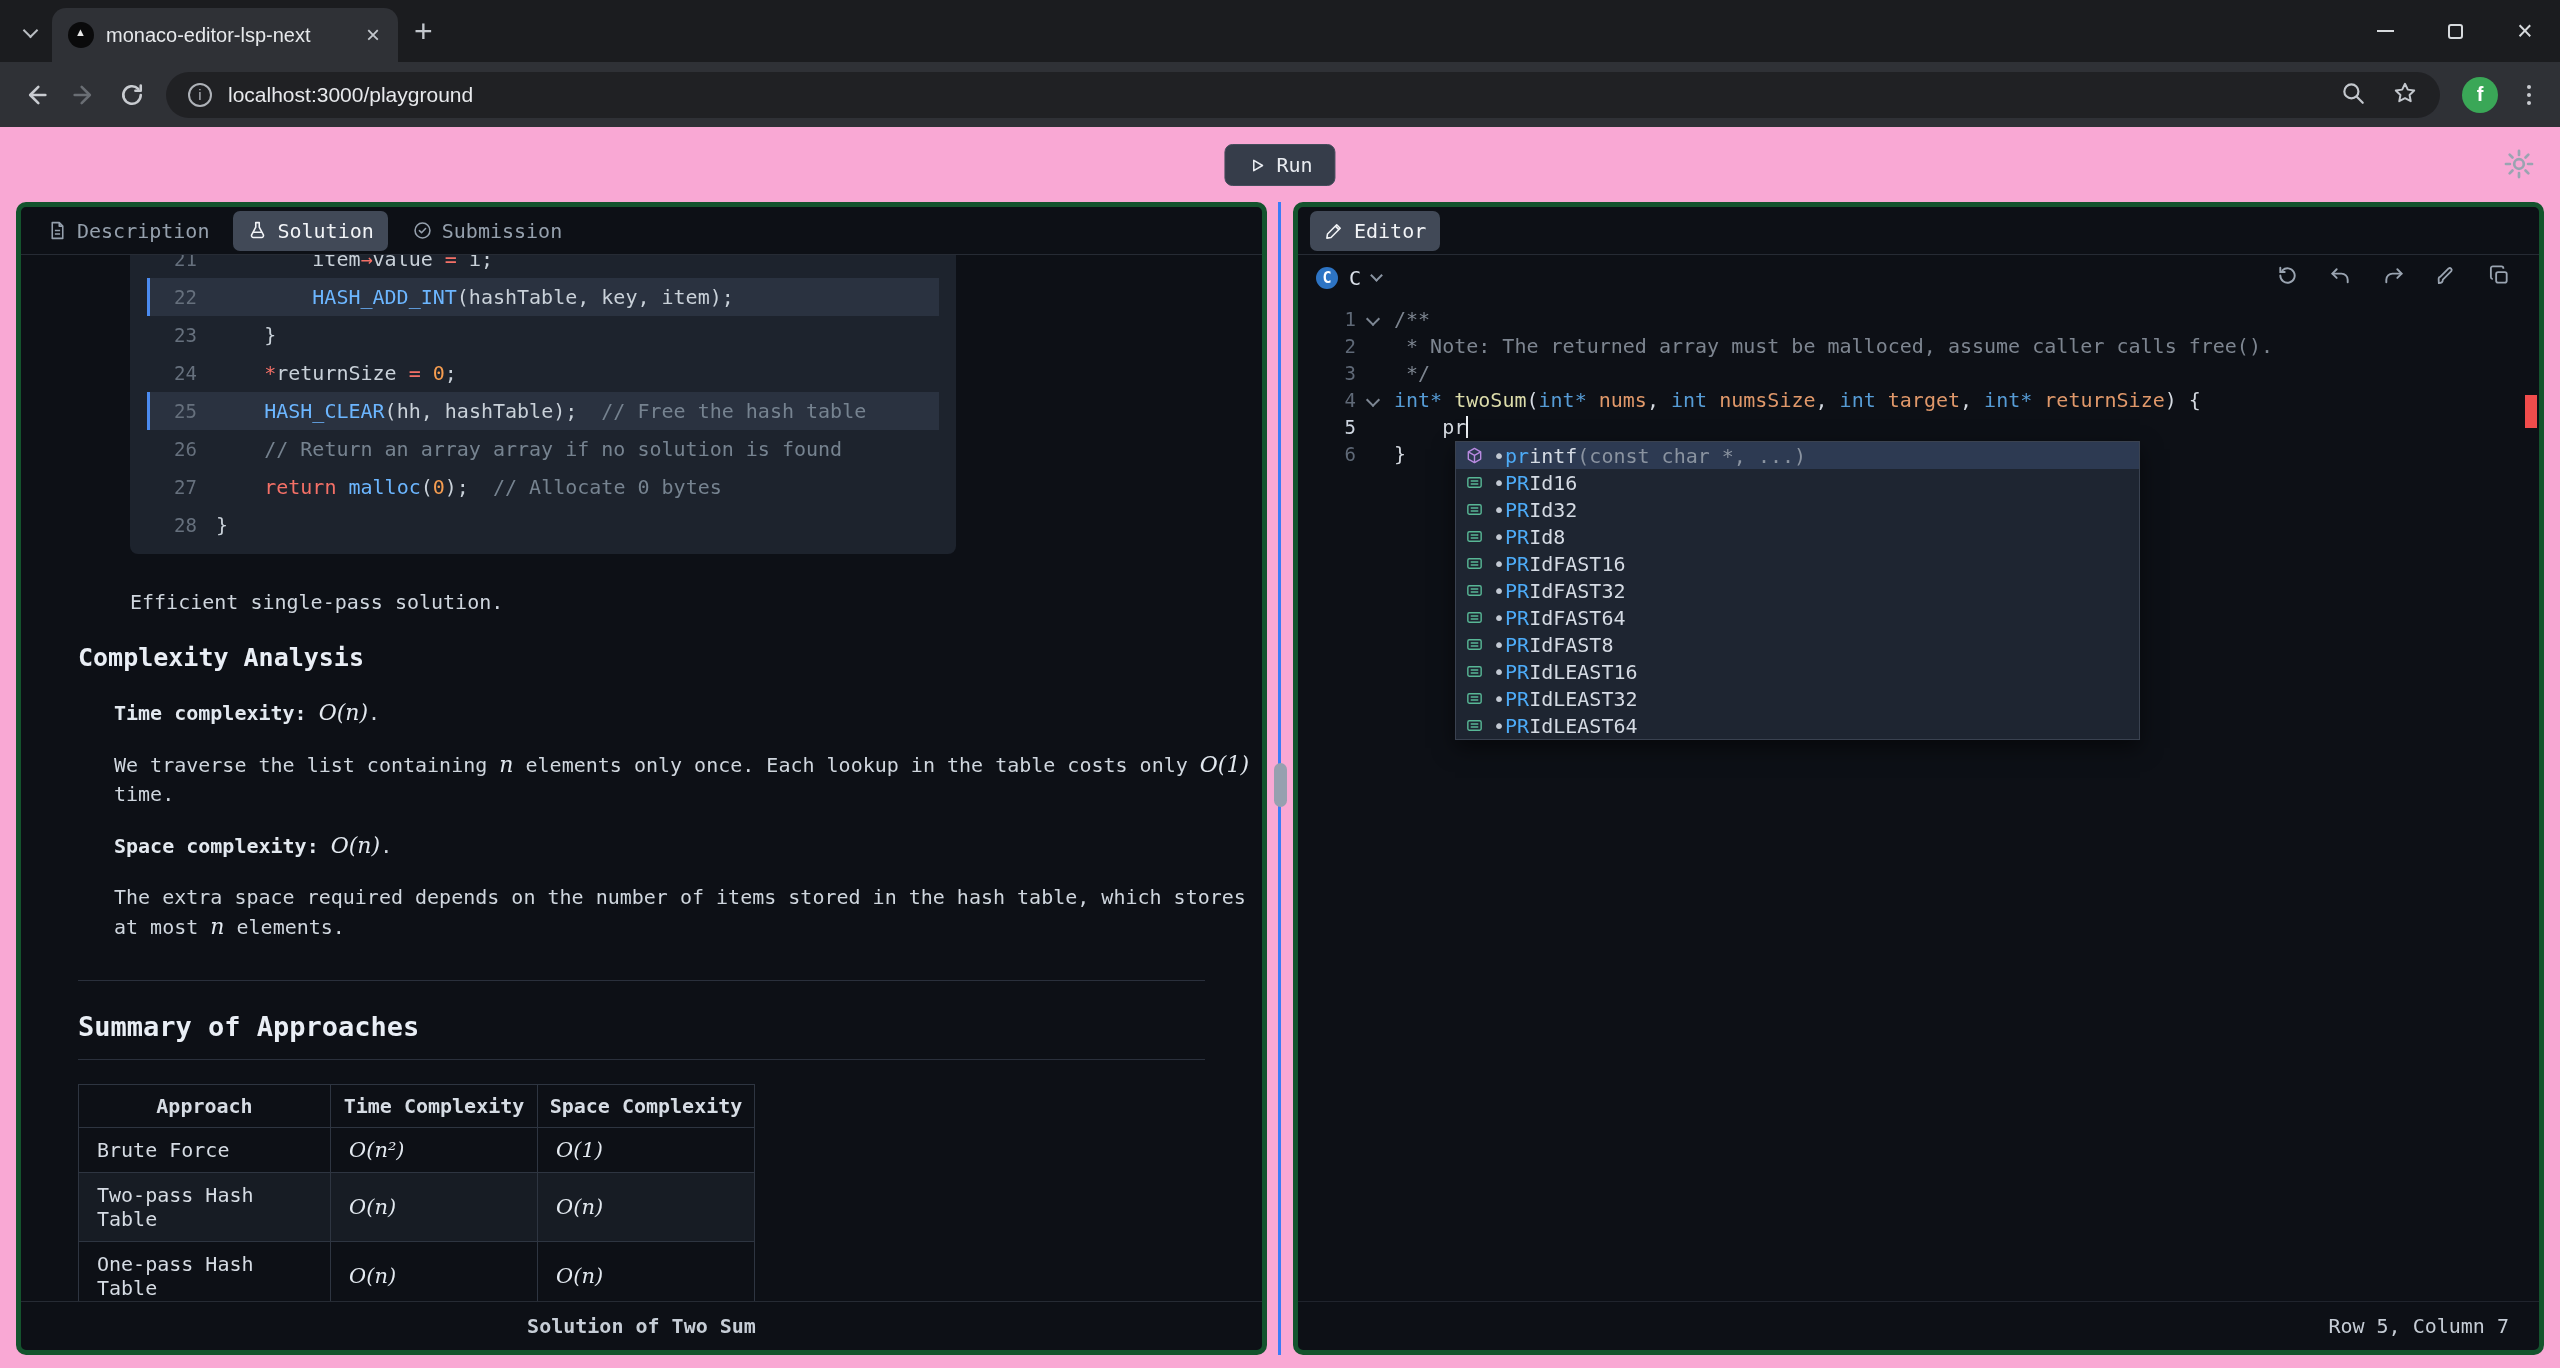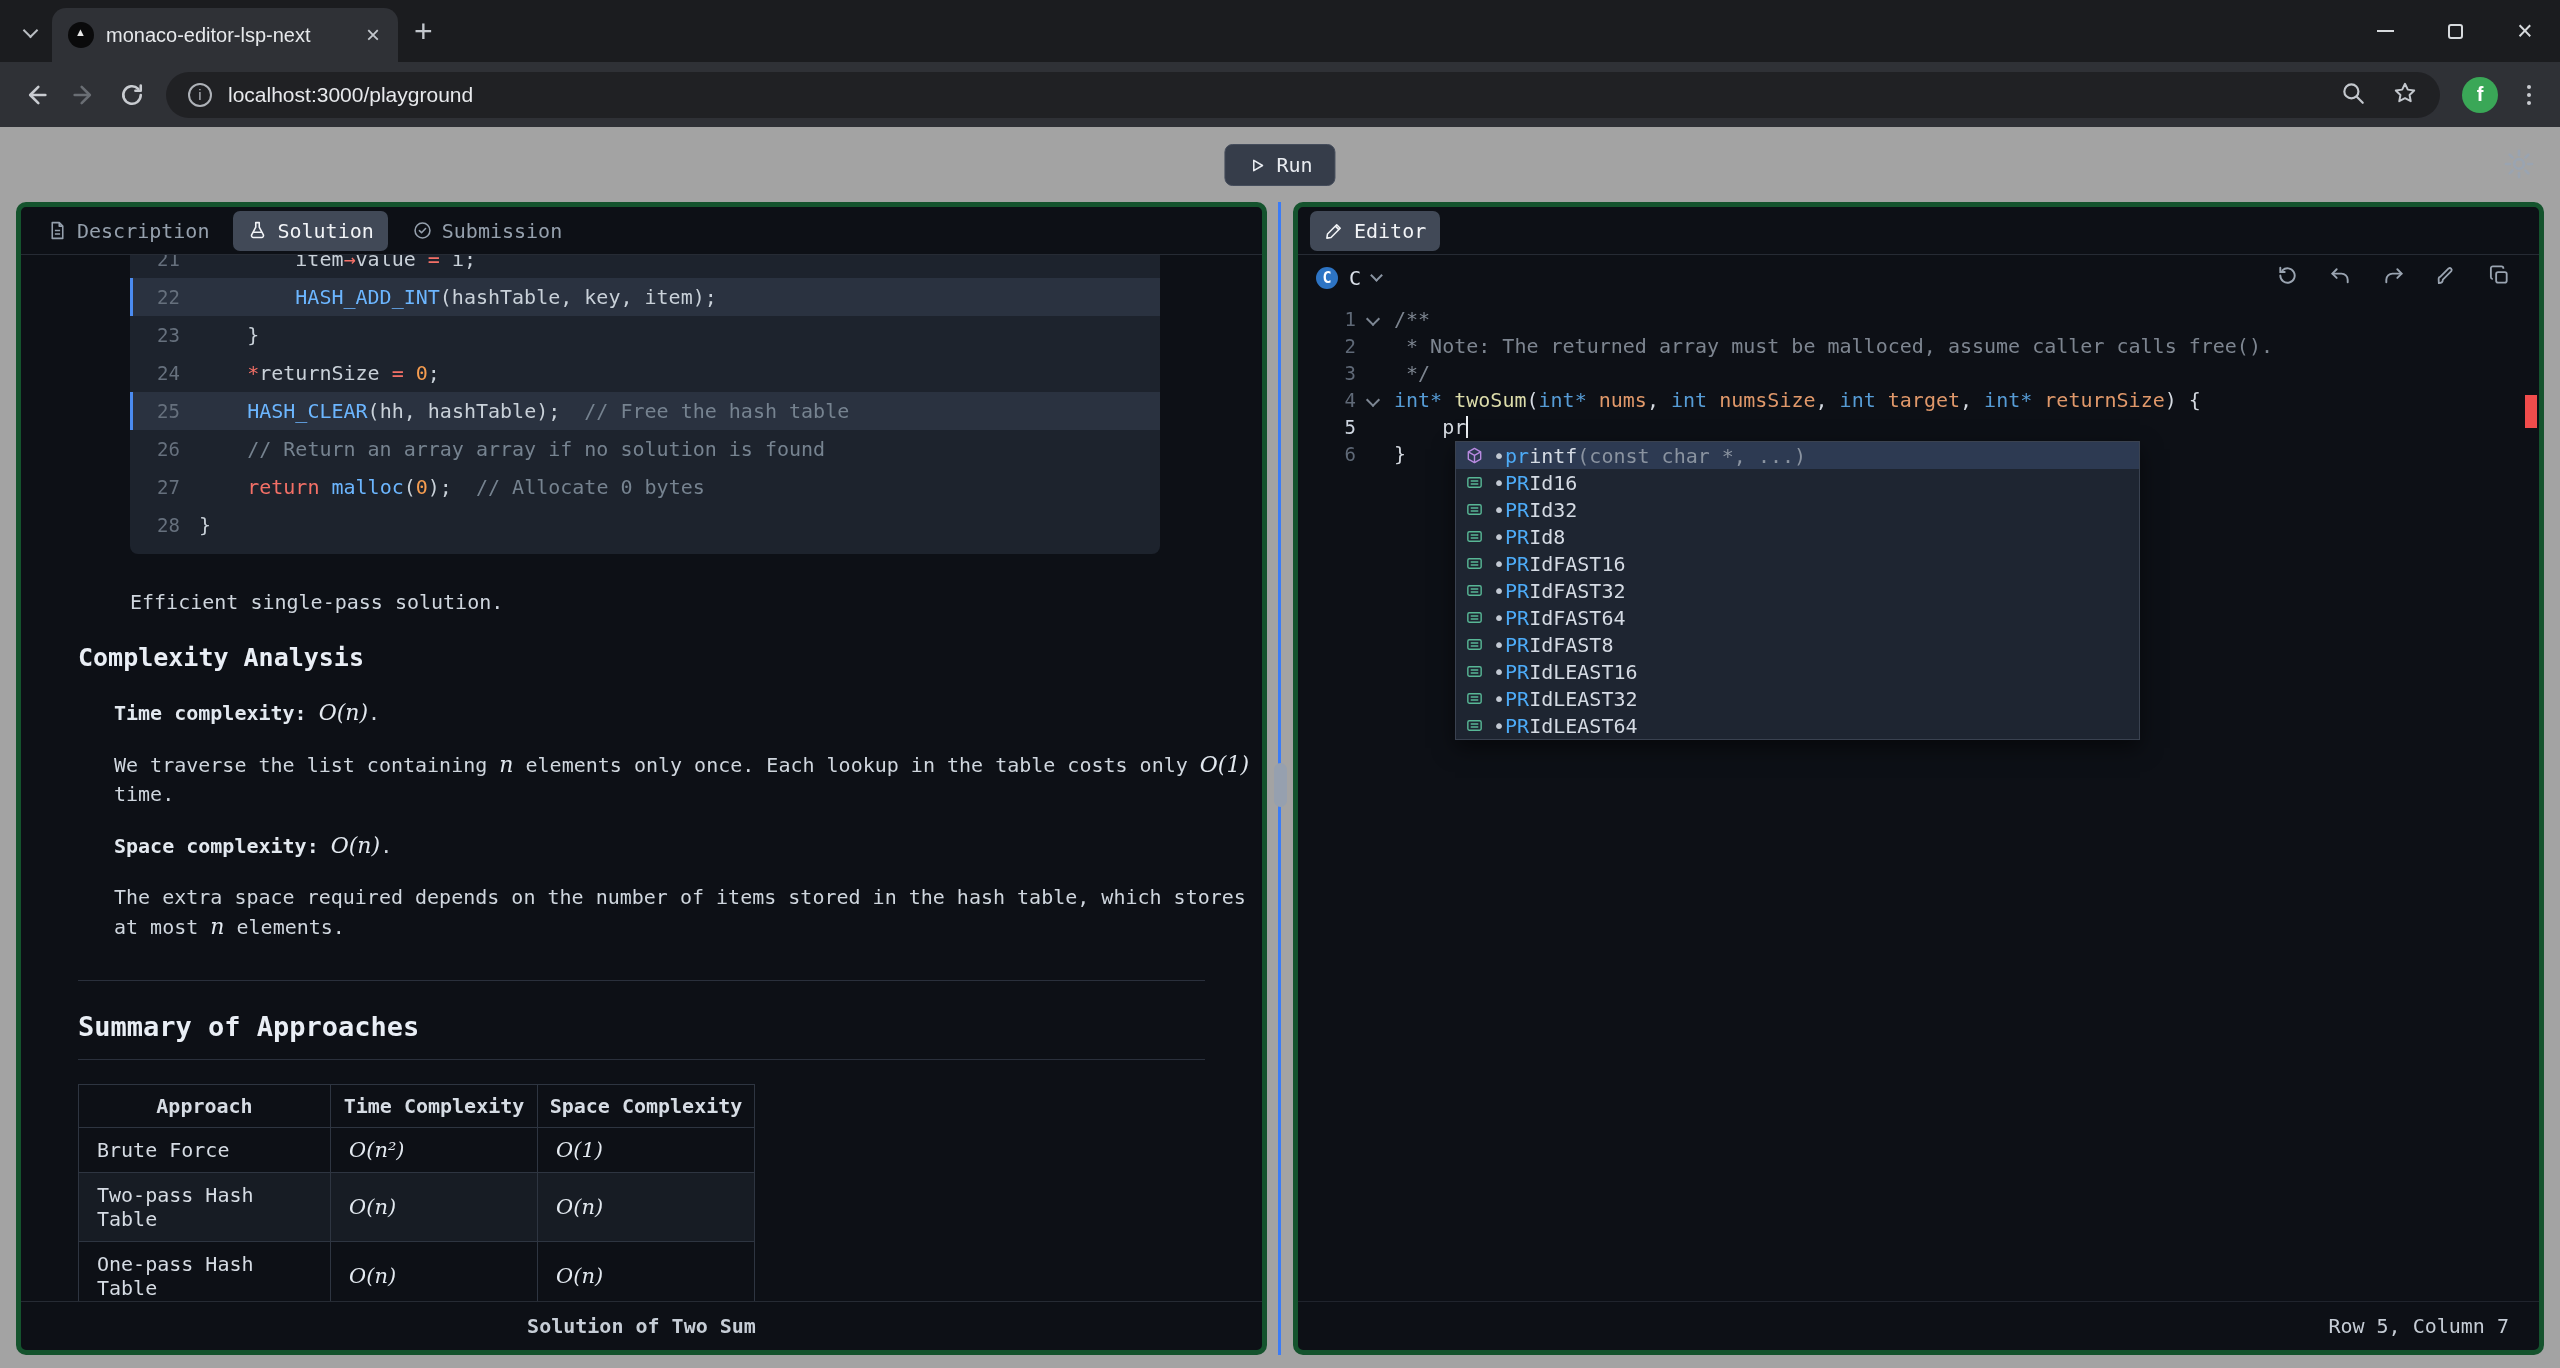--- a/index.html
+++ b/index.html
@@ -31,21 +31,21 @@
   .omnibox{flex:1;height:46px;background:#202124;border-radius:23px;display:flex;align-items:center;gap:16px;padding:0 22px;margin:0 8px;}
   .info-i{width:24px;height:24px;border-radius:50%;border:2px solid #aeb2b8;color:#aeb2b8;font-size:15px;display:flex;align-items:center;justify-content:center;flex:none;}
   .url{font-size:21px;color:#e7e9ec;flex:1;}
   .ob-icons{display:flex;gap:26px;align-items:center;color:#c3c7cd;}
   .ob-icons svg{width:26px;height:26px;}
   .avatar{width:36px;height:36px;border-radius:50%;background:#3aa757;color:#fff;font-size:20px;font-weight:bold;display:flex;align-items:center;justify-content:center;margin:0 10px;flex:none;font-family:"Liberation Sans",sans-serif;}
   .menu-dots{width:34px;height:44px;display:flex;align-items:center;justify-content:center;}
   .menu-dots i{width:4px;height:4px;border-radius:50%;background:#c9ccd1;box-shadow:0 -8px 0 #c9ccd1,0 8px 0 #c9ccd1;}
 
   
-  .app{height:1241px;display:flex;flex-direction:column;background:#a3a3a3;}
+  .app{height:1241px;display:flex;flex-direction:column;background:#f9a8d4;}
   .app-topbar{height:75px;flex:none;position:relative;}
   .run-btn{position:absolute;left:50%;top:17px;transform:translateX(-50%);height:42px;display:flex;align-items:center;gap:10px;padding:0 22px;background:#363d4a;border:1px solid #454d5c;border-radius:8px;color:#e8ebf0;font-size:20px;font-family:inherit;cursor:pointer;}
   .run-btn svg{width:19px;height:19px;}
   .gear-btn{position:absolute;right:22px;top:20px;width:36px;height:36px;color:#9aa4b1;}
   .gear-btn svg{width:34px;height:34px;}
 
   .main{flex:1;display:flex;padding:0 16px 13px;min-height:0;}
   .panel{border:5px solid #14532d;border-radius:10px;display:flex;flex-direction:column;min-height:0;background:#0d1016;}
   .left-panel{width:1251px;flex:none;}
   .right-panel{flex:1;min-width:0;}
@@ -53,21 +53,21 @@
   .ptab{display:flex;align-items:center;gap:9px;padding:8px 14px;border-radius:7px;color:#95a0ad;font-size:20px;cursor:pointer;}
   .ptab.active{background:#414957;color:#f2f4f7;}
   .ptab svg{width:21px;height:21px;}
 
   .divider{width:26px;flex:none;position:relative;}
   .divider::before{content:"";position:absolute;left:11px;top:0;bottom:0;width:3px;background:#3b7cf7;}
   .grip{position:absolute;left:7px;top:561px;width:13px;height:44px;border-radius:7px;background:#96a0af;}
 
   
   .md{flex:1;min-height:0;overflow:hidden;padding:0 57px;font-size:20px;}
-  .codeblock{width:1030px;margin:-21px 0 34px 52px;background:#1d232d;border-radius:8px;padding:6px 0 10px;}
+  .codeblock{width:826px;margin:-21px 0 34px 52px;background:#1d232d;border-radius:8px;padding:6px 17px 10px;}
   .cb-line{display:flex;height:38px;line-height:38px;}
   .cb-line.hl{background:#2a3240;box-shadow:inset 3px 0 0 #4b8bf0;}
   .cb-ln{width:50px;flex:none;text-align:right;color:#66707d;font-size:19px;}
   .cb-code{padding-left:19px;white-space:pre;}
   .tk-def{color:#c9d1d9}.tk-fn{color:#6cb6ff}.tk-kw{color:#f47067}.tk-op{color:#f47067}.tk-num{color:#f69d50}.tk-cm{color:#768390}
 
   .md-p{margin:0 0 22px 36px;}
   .md-p.ind2{margin-left:52px;}
   .md-pline{line-height:29px;white-space:pre;}
   .bold{font-weight:bold;color:#e2e8ef;}

